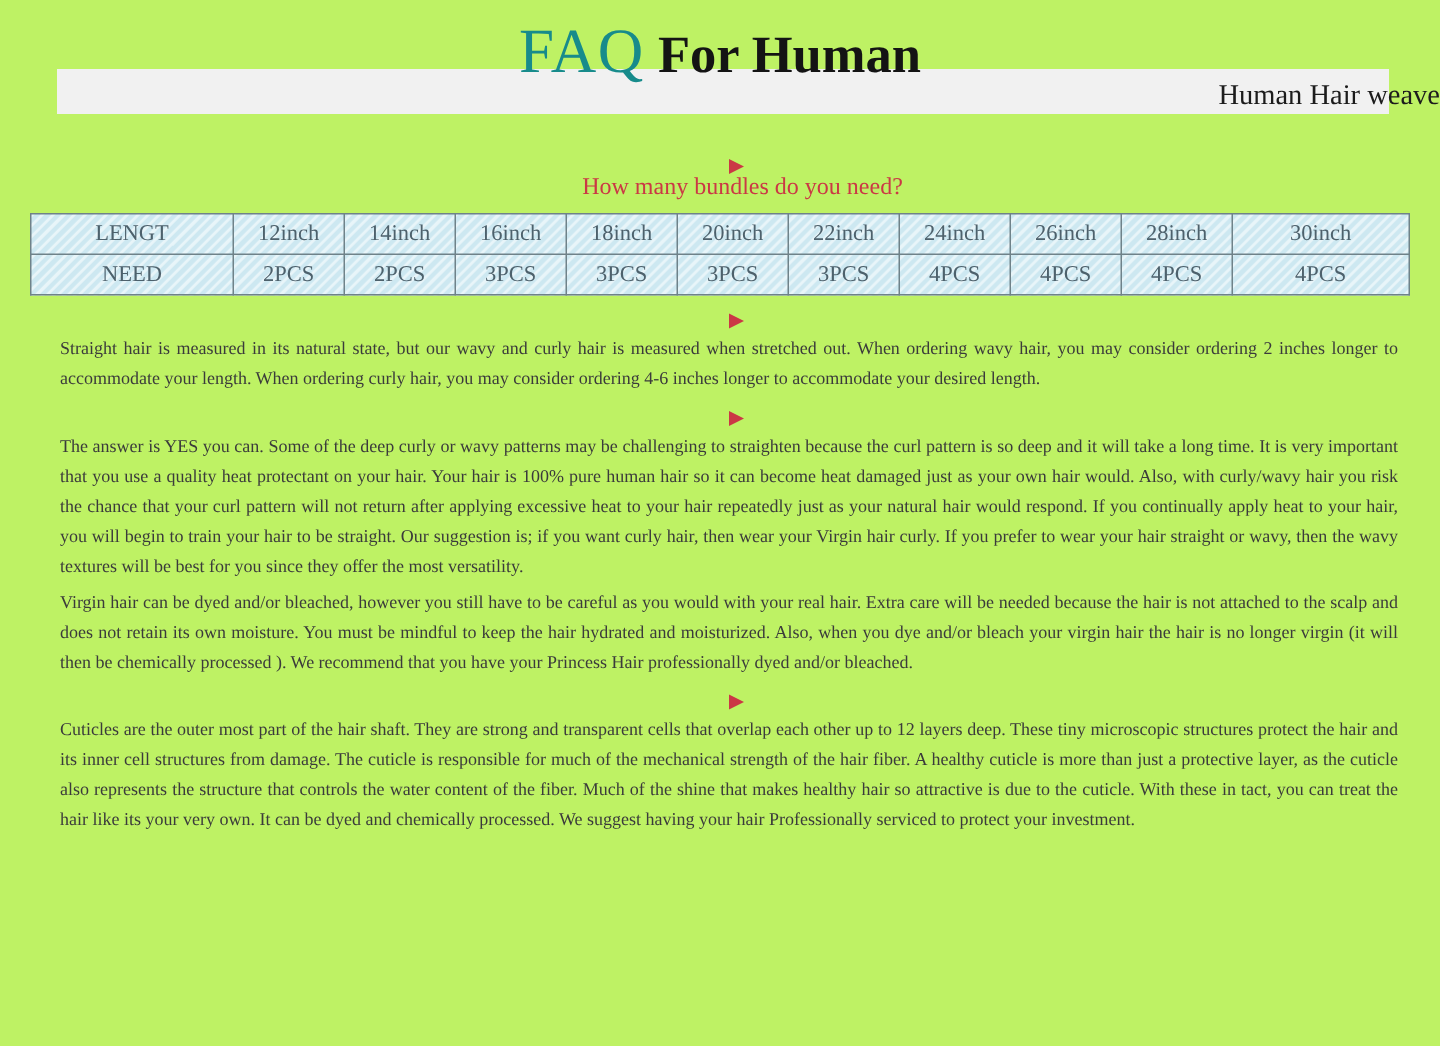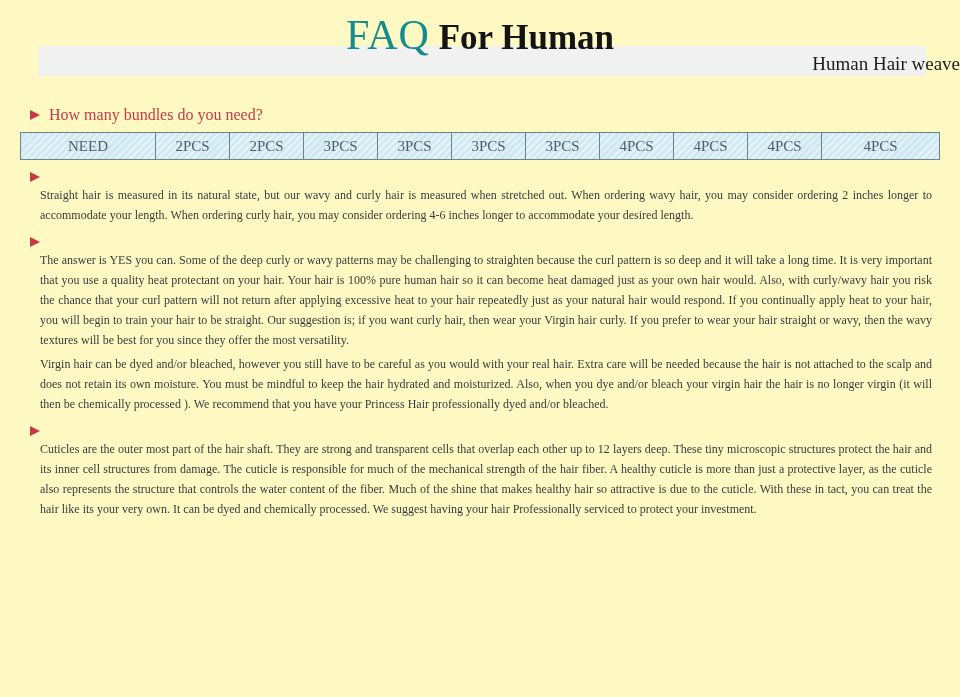--- a/index.html
+++ b/index.html
@@ -1,19 +1,19 @@
 <!DOCTYPE html>
 <html><head>
 <meta charset="utf-8">
 <style>
   html,body { margin:0; padding:0; background:#ffffff; }
   .page {
     position:relative;
     width:960px; height:697px;
-    background:#fef9c3;
+    background:#bef264;
     font-family:"Liberation Serif","DejaVu Serif",serif;
     overflow:hidden;
   }
 
   
   header { position:relative; height:88px; }
   .band {
     position:absolute; left:38px; right:34px; top:46px; height:30px;
     background:#f1f1f1;
   }
@@ -31,20 +31,21 @@
     text-align:right; font-size:19px; color:#1c1c1c;
   }
 
   
   .q {
     display:flex; align-items:center;
     padding-left:30px;
     color:#cb3845;
     font-size:16px;
     margin:12px 0 3px 0;
+    flex-direction:column;
   }
   .q.first { margin:18px 0 8px 0; }
   .arrow {
     width:0; height:0; flex:0 0 auto;
     border-left:10px solid #cb3845;
     border-top:5px solid transparent;
     border-bottom:5px solid transparent;
     margin-right:9px;
   }
   .answer {
@@ -103,20 +104,33 @@
         <col class="ci">
         <col class="ci">
       <col class="ci">
         <col class="ci">
         <col class="ci">
         <col class="ci">
         <col>
     </colgroup>
     <tbody>
       <tr>
+        <td>LENGT</td>
+        <td>12inch</td>
+        <td>14inch</td>
+        <td>16inch</td>
+        <td>18inch</td>
+        <td>20inch</td>
+        <td>22inch</td>
+        <td>24inch</td>
+        <td>26inch</td>
+        <td>28inch</td>
+        <td>30inch</td>
+      </tr>
+      <tr>
         <td>NEED</td>
         <td>2PCS</td>
         <td>2PCS</td>
         <td>3PCS</td>
         <td>3PCS</td>
         <td>3PCS</td>
         <td>3PCS</td>
         <td>4PCS</td>
         <td>4PCS</td>
         <td>4PCS</td>

